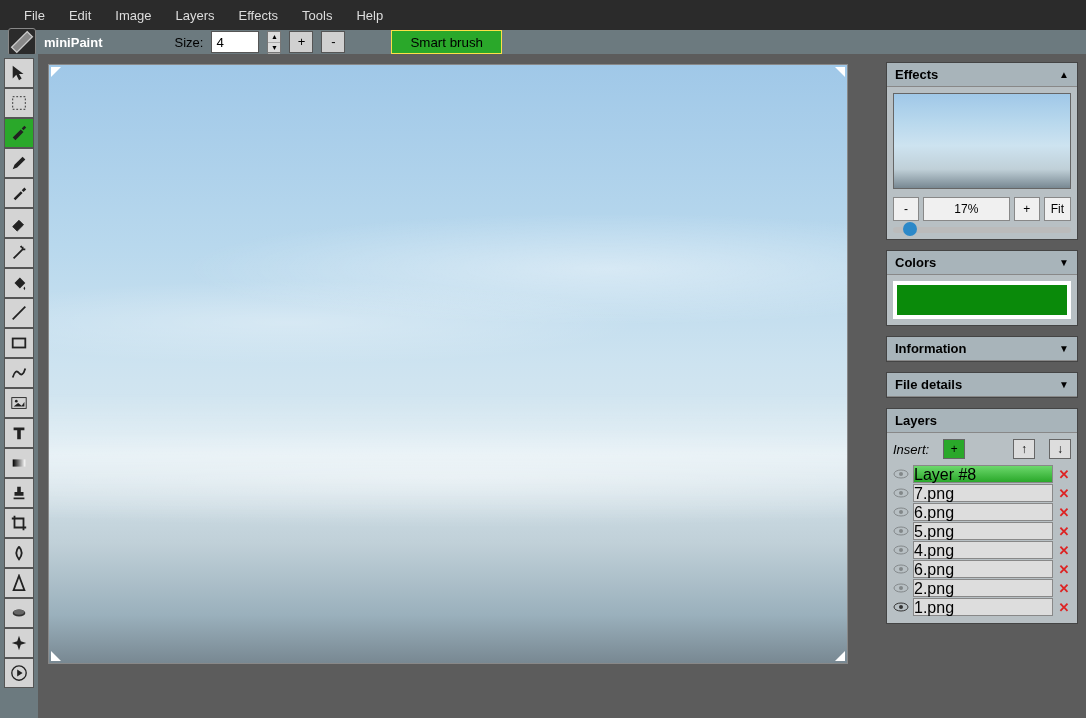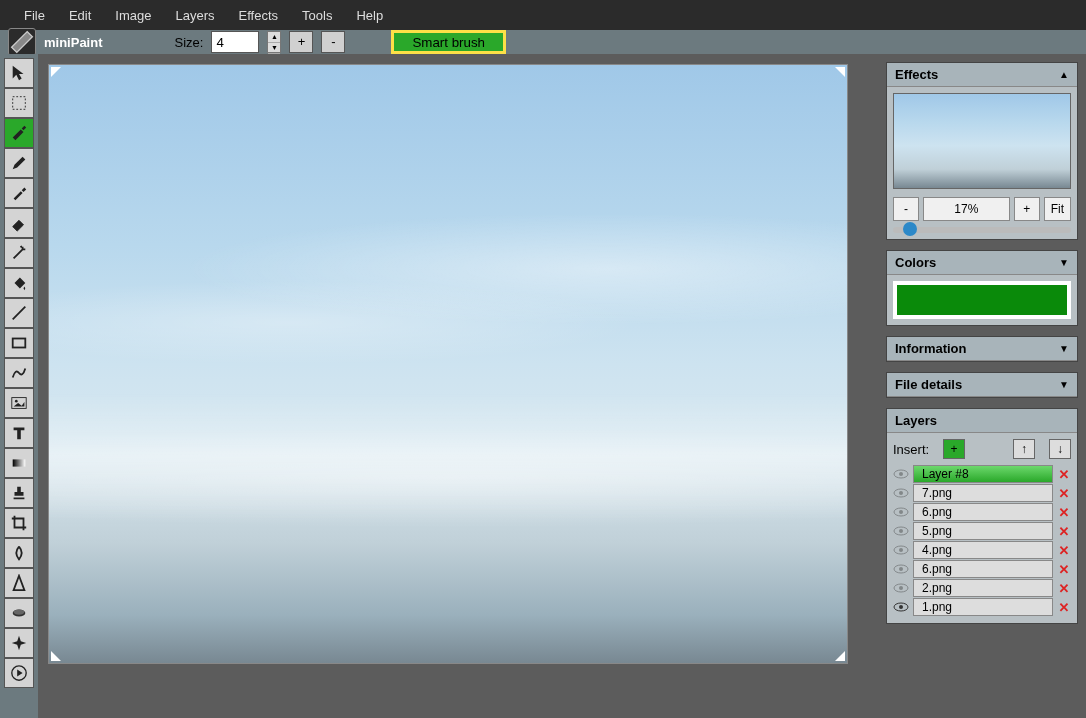--- a/index.html
+++ b/index.html
@@ -11,21 +11,21 @@
 
 
 .toolbar { background: #6c7a7f; height: 21px; display: flex; align-items: center; padding: 12px 8px; gap: 8px; }
 .logo { width: 28px; height: 28px; background: #2b2b2b; border: 1px solid #888; border-radius: 3px; display:flex; align-items:center; justify-content:center; }
 .app-title { color: #fff; font-weight: bold; margin-right: 20px; }
 .toolbar label { color: #000; margin-left: 44px; }
 .size-input { width: 48px; height: 22px; border: 1px solid #555; background: #fff; padding: 0 4px; }
 .size-spin { width: 14px; height: 22px; background: #ddd; border: 1px solid #777; display:flex; flex-direction:column; }
 .size-spin div { flex:1; font-size:7px; text-align:center; line-height:10px; border-bottom:1px solid #aaa;}
 .sq-btn { width: 24px; height: 22px; background: #d0d0d0; border: 1px solid #555; cursor: pointer; text-align:center; line-height:20px;}
-.smart-btn { background: #2aa82a; border: 3px solid #fde047; height: 24px; padding: 0 18px; cursor: pointer; }
+.smart-btn { background: #2aa82a; border: 1px solid #fde047; height: 24px; padding: 0 18px; cursor: pointer; }
 
 
 .main { flex: 1; display: flex; overflow: hidden; }
 
 
 .tools { width: 38px; background: #6c7a7f; display: flex; flex-direction: column; padding-top: 4px; gap:0; }
 .tool { width: 30px; height: 30px; margin: 0 auto; border: 1px solid transparent; display:flex; align-items:center; justify-content:center; cursor:pointer; background:#d4d4d4; border:1px solid #555; margin-bottom:0; }
 .tool.active { background: #2aa82a; }
 .tool svg { width: 18px; height: 18px; }
 
@@ -49,29 +49,29 @@
 
 .preview-img { width: 100%; height: 96px; background: linear-gradient(to bottom, #a0c8e8 0%, #b8d8ed 30%, #cde3f0 55%, #c0d0d8 80%, #788892 100%); border:1px solid #666; }
 .zoom-row { display:flex; gap:4px; margin-top:8px; }
 .zoom-btn { flex:0 0 auto; min-width:26px; height:24px; background:#f0f0f0; border:1px solid #888; padding:0 6px; cursor:pointer; text-align:center; line-height:22px; font-size:12px;}
 .zoom-row .wide { flex:1;}
 .slider { width:100%; height:6px; background:#bbb; margin-top:6px; position:relative; border-radius:3px;}
 .slider .thumb { position:absolute; left:10px; top:-5px; width:14px; height:14px; background:#2b88c8; border-radius:50%; }
 
 .color-swatch { width:100%; height:38px; border:4px solid #fff; background:#0a8a0a; }
 
-.insert-row { display:flex; align-items:center; gap:14px; margin-bottom:6px;}
+.insert-row { display:flex; align-items:center; gap:14px; margin-bottom:6px;font-style:italic;}
 .insert-row .spacer{ flex:1;}
 .mini-btn { width:22px; height:20px; background:#ddd; border:1px solid #666; cursor:pointer; text-align:center; line-height:18px; font-size:12px;}
 .mini-btn.green { background:#2aa82a; }
 
 .layer-row { display:flex; align-items:center; gap:4px; margin-bottom:1px;}
 .layer-eye { width:16px; height:16px; flex:0 0 auto; opacity:0.4;}
 .layer-eye.visible { opacity:1;}
-.layer-name { flex:1; background:#ddd; border:1px solid #888; padding:1px 8px; font-size:12px; height:18px; line-height:15px;}
+.layer-name { flex:1; background:#ddd; border:1px solid #888; padding:1px 0; font-size:16px; height:18px; line-height:15px;}
 .layer-name.active { background: linear-gradient(to bottom,#6cd86c,#2aa82a); }
 .layer-del { color:#d22; font-weight:bold; cursor:pointer; width:14px; text-align:center;}
 </style>
 </head>
 <body>
 
 <div class="menubar">
   <span class="item">File</span>
   <span class="item">Edit</span>
   <span class="item">Image</span>

